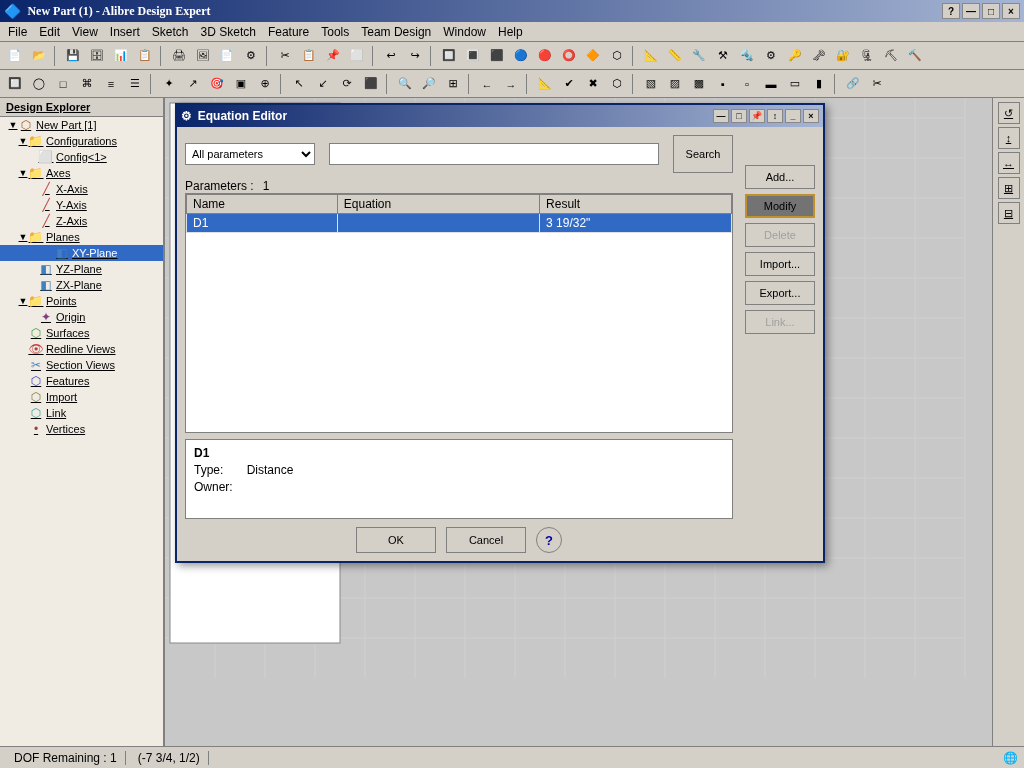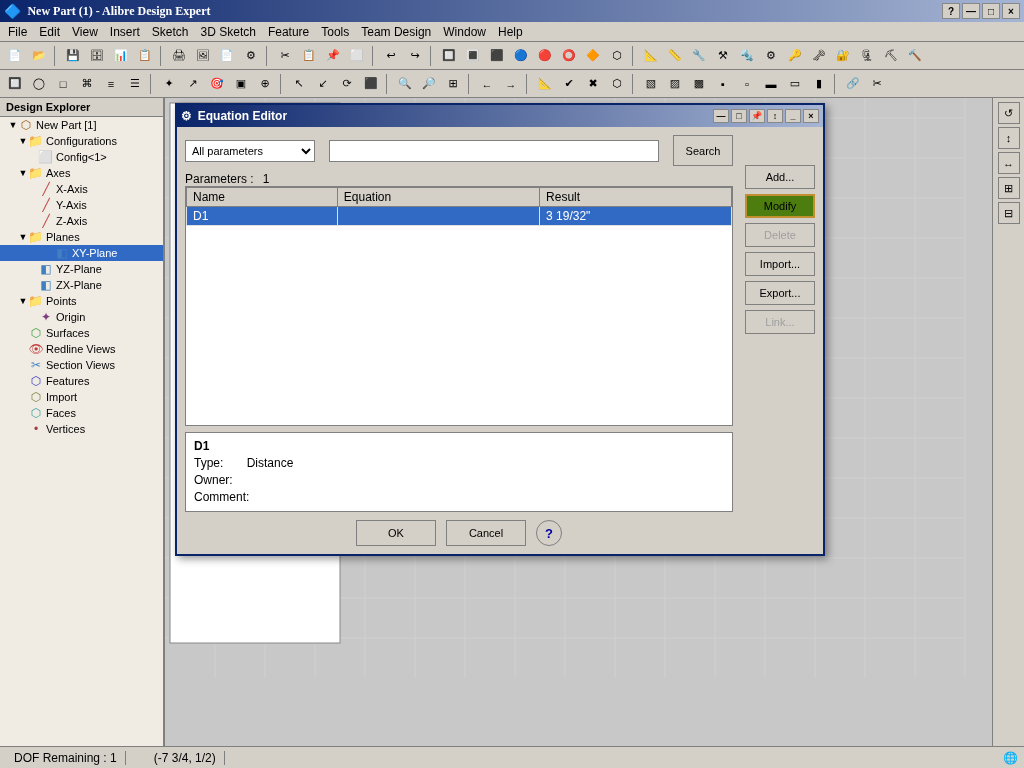--- a/index.html
+++ b/index.html
@@ -58,20 +58,21 @@
       border: 1px solid transparent;
       display: flex; align-items: center; justify-content: center;
       cursor: pointer; font-size: 11px;
     }
     .toolbar .tb-sep { width: 4px; height: 20px; border-left: 1px solid #808080; margin: 0 2px; }
 
     
     #main-layout {
       display: flex;
       height: calc(768px - 22px - 20px - 28px - 28px - 22px);
+      text-decoration: underline;
     }
 
     
     #sidebar {
       width: 165px;
       background: #f0ece4;
       border-right: 2px solid #808080;
       overflow: auto;
     }
     #sidebar-title {
@@ -128,21 +129,21 @@
 
     
     #status-bar {
       height: 22px;
       background: #d4d0c8;
       border-top: 1px solid #808080;
       display: flex;
       align-items: center;
       padding: 0 6px;
       font-size: 11px;
-      gap: 20px;
+      gap: 4px;
     }
     #status-bar .status-seg { 
       padding: 0 8px;
       border-right: 1px solid #808080;
     }
 
     
     #equation-editor {
       position: absolute;
       top: 5px;
@@ -192,21 +193,21 @@
     }
     #eq-search-input {
       flex: 1;
       height: 22px;
       background: white;
       border: 1px solid #808080;
       font-size: 11px;
       padding: 1px 4px;
     }
     #eq-search-btn {
-      width: 60px; height: 31px;
+      width: 60px; height: 38px;
       background: #d4d0c8;
       border: 1px solid #808080;
       cursor: pointer;
       font-size: 11px;
     }
 
     #eq-params-row { font-size: 11px; }
 
     #eq-table-container {
       border: 1px solid #808080;
@@ -250,21 +251,21 @@
     }
     .eq-side-btn {
       width: 70px; height: 24px;
       background: #d4d0c8;
       border: 1px solid #808080;
       cursor: pointer;
       font-size: 11px;
       text-align: center;
     }
     .eq-side-btn.active-btn {
-      background: #4d7c0f;
+      background: #737373;
       border: 2px solid #c09030;
     }
     .eq-side-btn:disabled {
       color: #a0a0a0;
       cursor: default;
     }
 
     #eq-info-area {
       border: 1px solid #808080;
       background: white;
@@ -594,21 +595,21 @@
 
     <div class="tree-item indent-2">
       <span class="tree-arrow"> </span>
       <span class="tree-icon icon-edge">⬡</span>
       <span class="tree-label">Import</span>
     </div>
 
     <div class="tree-item indent-2">
       <span class="tree-arrow"> </span>
       <span class="tree-icon icon-face">⬡</span>
-      <span class="tree-label">Faces</span>
+      <span class="tree-label">Link</span>
     </div>
 
     <div class="tree-item indent-2">
       <span class="tree-arrow"> </span>
       <span class="tree-icon icon-vertex">•</span>
       <span class="tree-label">Vertices</span>
     </div>
   </div>
 
   <div id="canvas-area">
@@ -733,23 +734,20 @@
           <div class="eq-info-line">
             <strong>D1</strong>
           </div>
           <div class="eq-info-line">
             <span>Type:</span>
             <span style="margin-left:20px;">Distance</span>
           </div>
           <div class="eq-info-line">
             <span>Owner:</span>
           </div>
-          <div class="eq-info-line">
-            <span>Comment:</span>
-          </div>
         </div>
 
         <div id="eq-footer">
           <button class="eq-footer-btn">OK</button>
           <button class="eq-footer-btn">Cancel</button>
           <button id="eq-help-btn" class="eq-footer-btn" style="width:26px;border-radius:50%;font-weight:bold;color:#0000a0;">?</button>
         </div>
 
         <div id="eq-right-btns">
           <button class="eq-side-btn">Add...</button>

